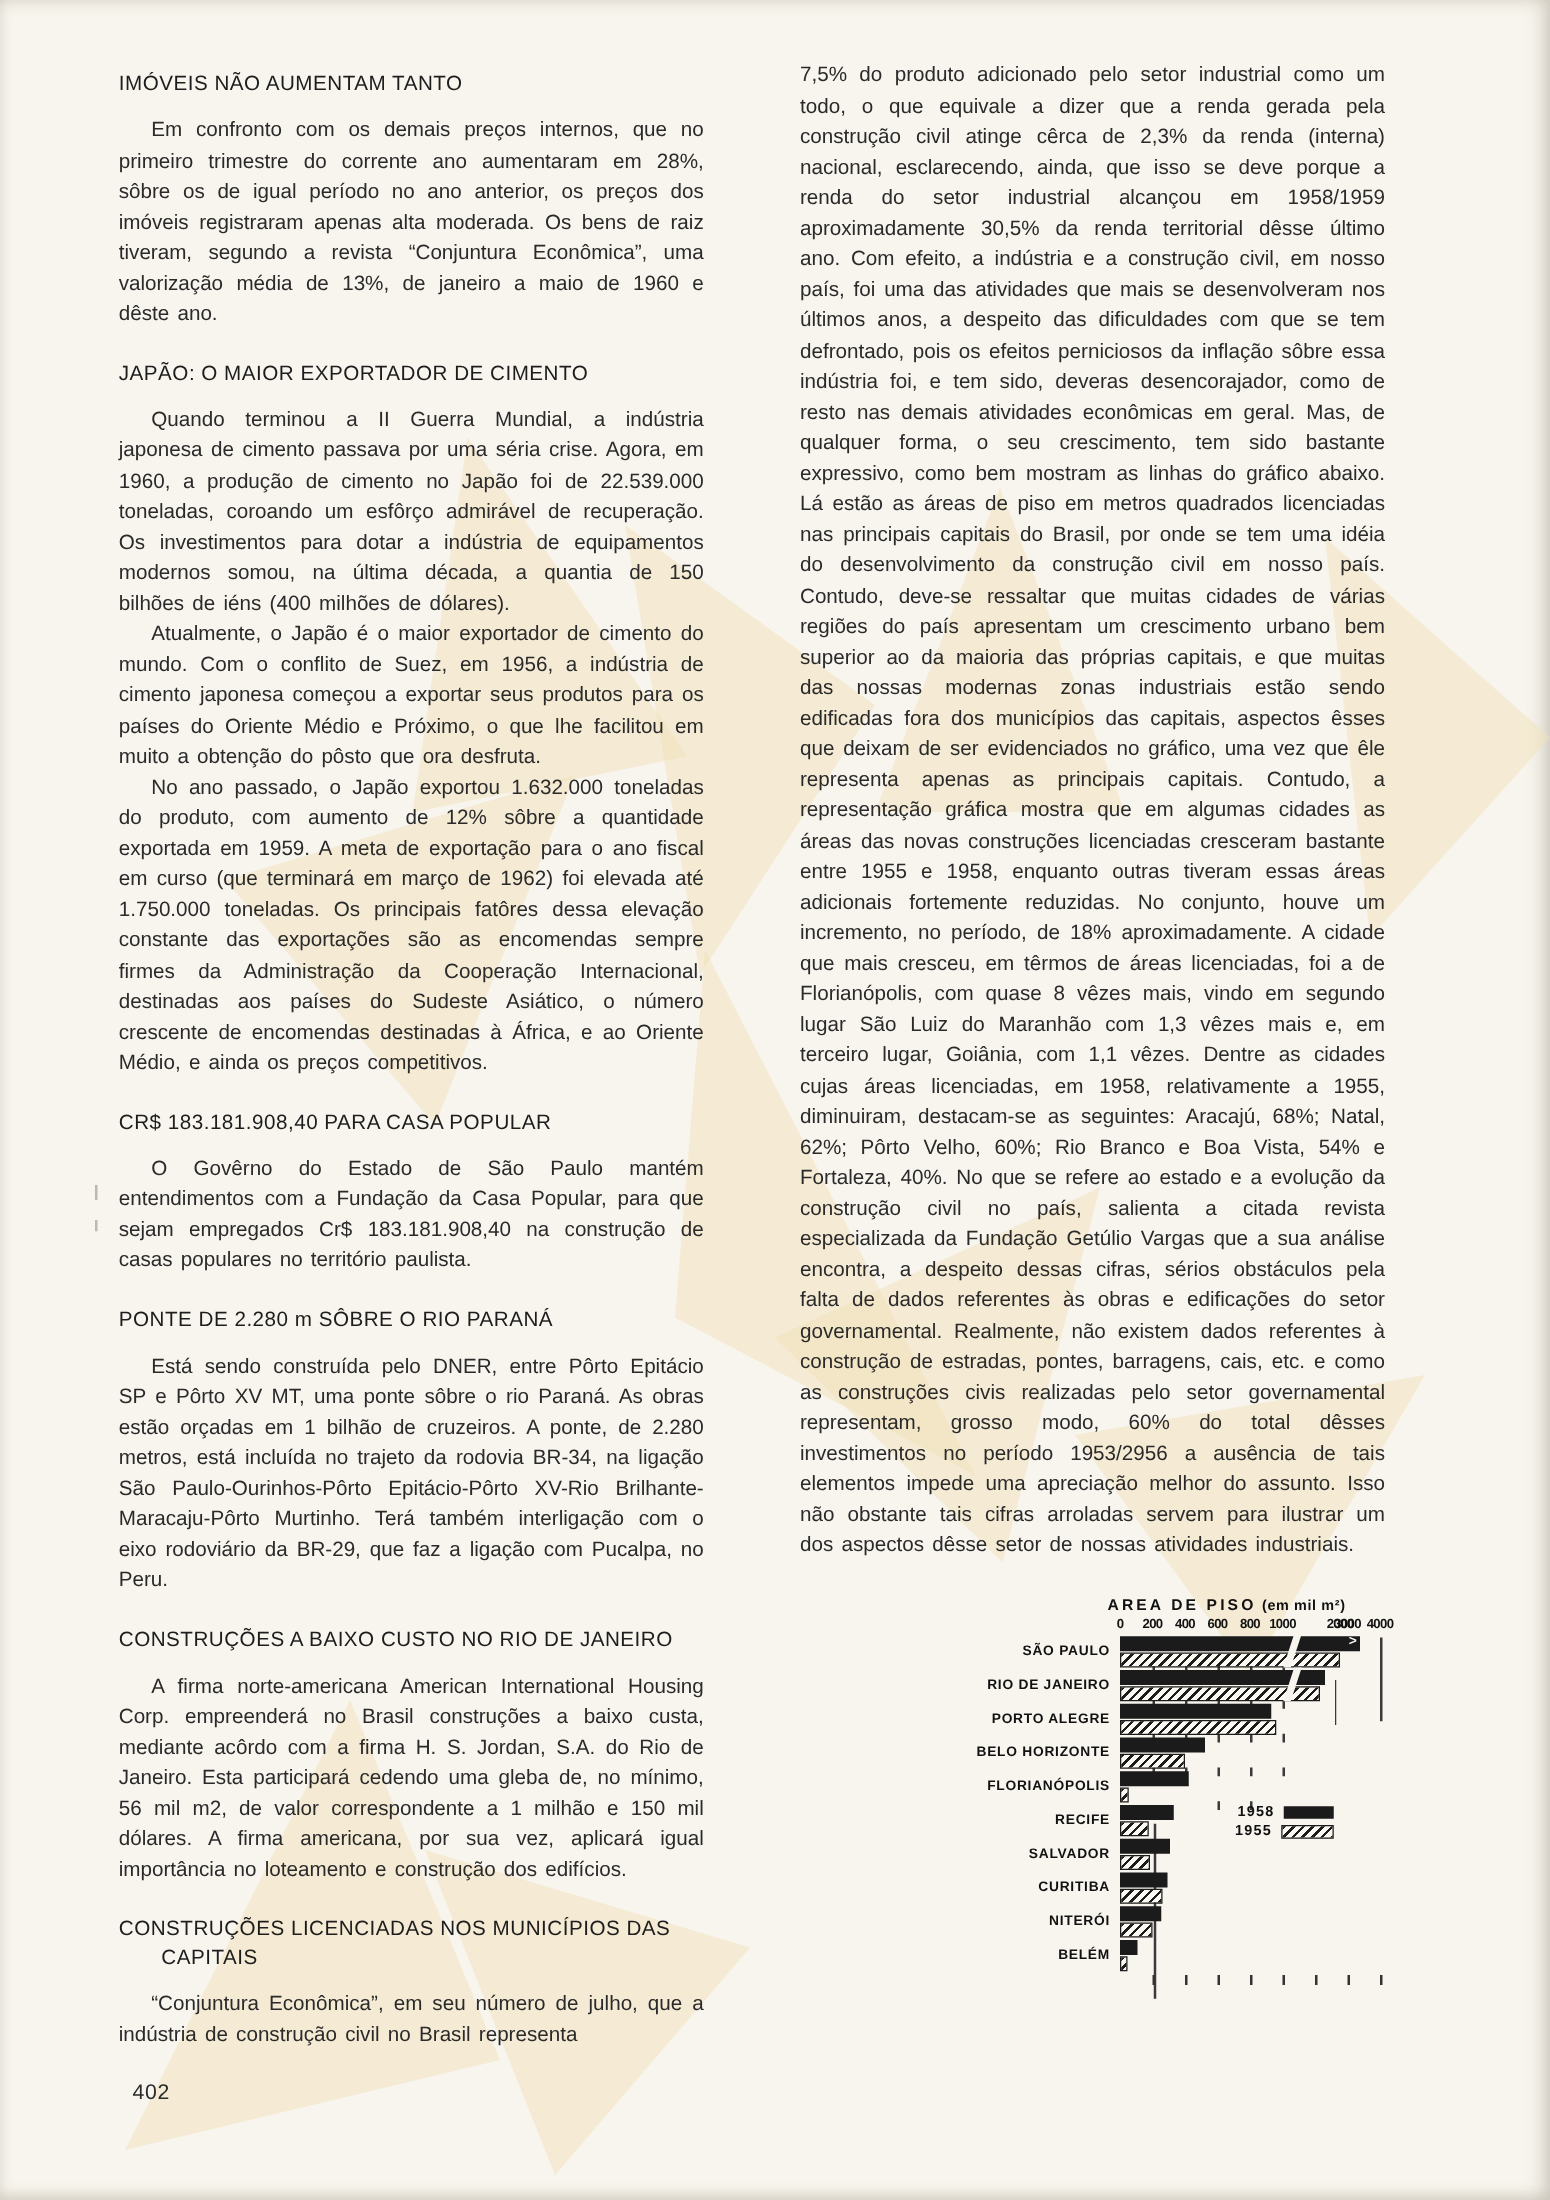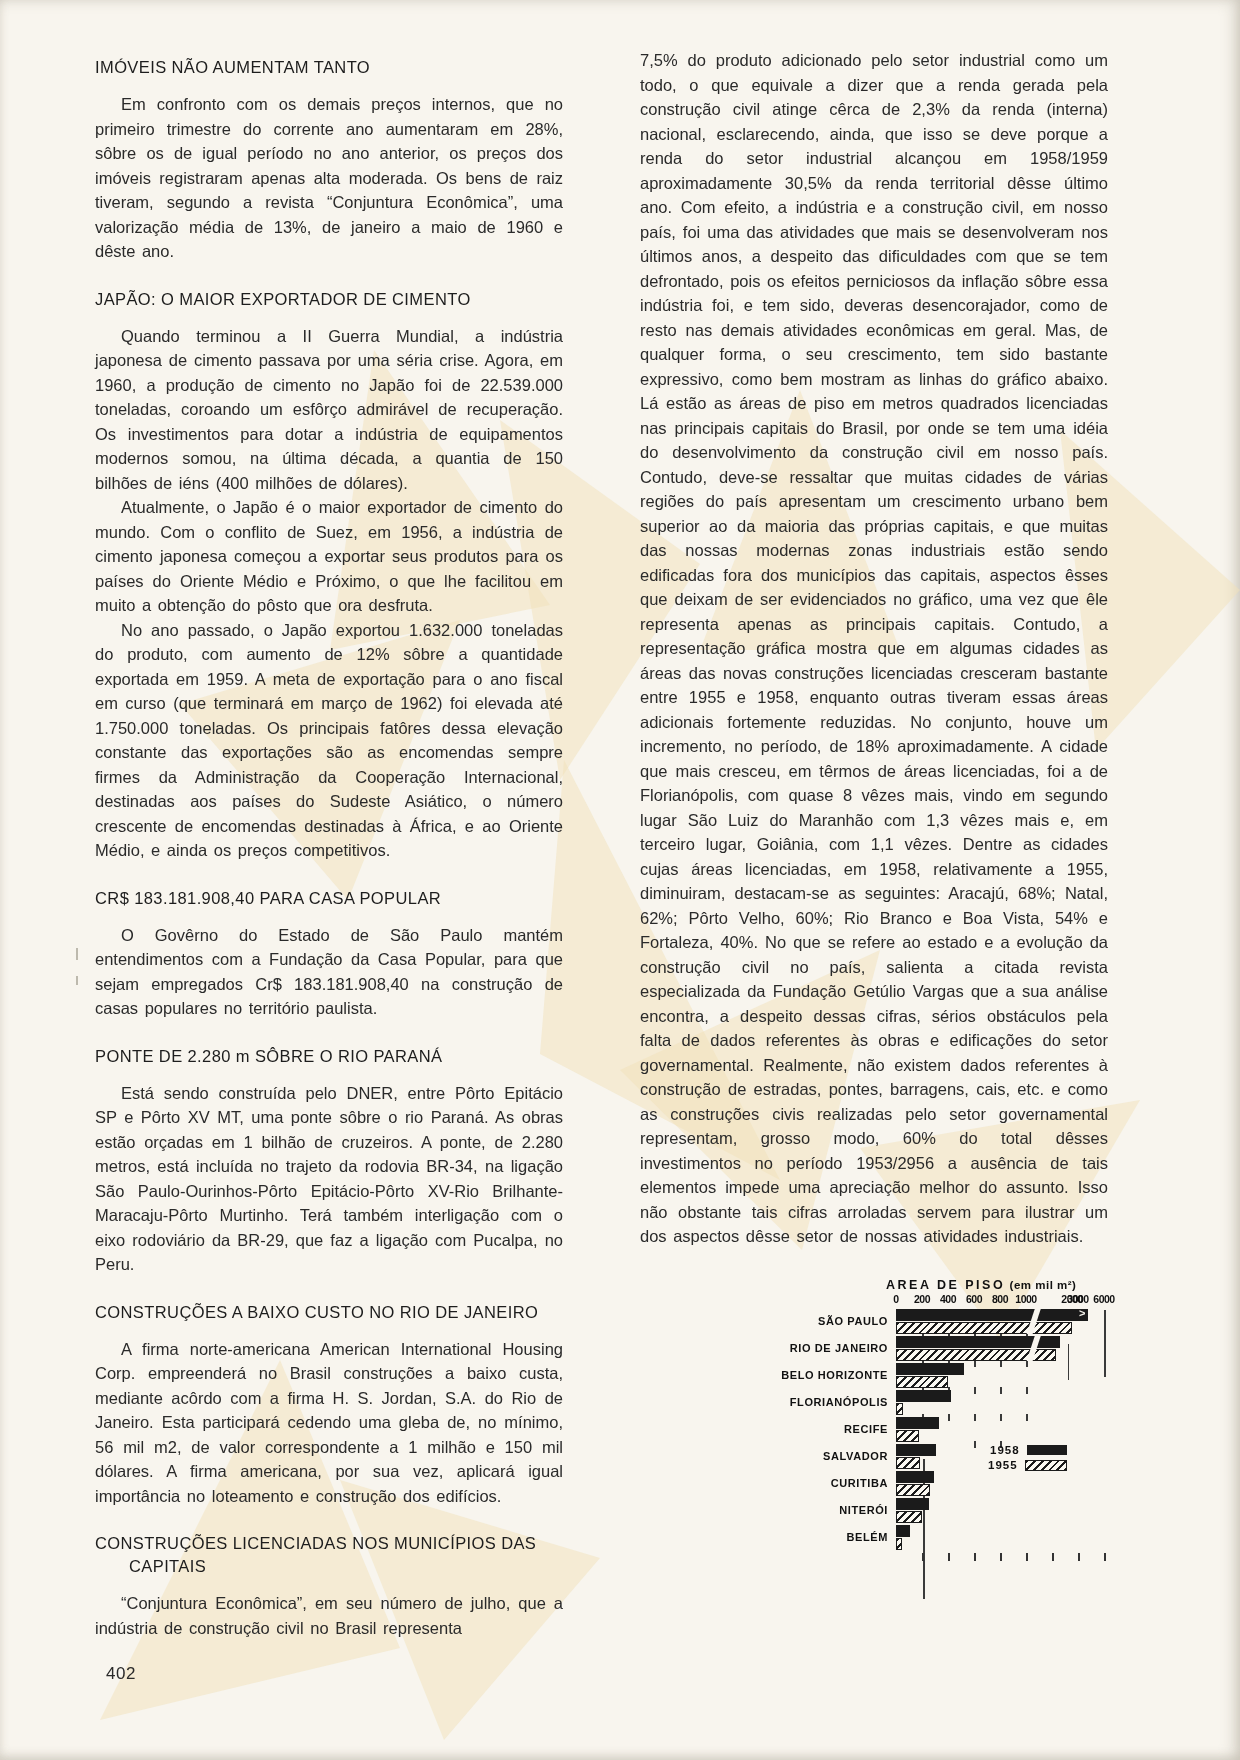--- a/index.html
+++ b/index.html
@@ -140,38 +140,45 @@
       </div>
       <div class="tick-row" id="tick-row">
           <span class="tick-label" style="left: -15px;">0</span>
           <span class="tick-label" style="left: 11px;">200</span>
           <span class="tick-label" style="left: 37px;">400</span>
           <span class="tick-label" style="left: 63px;">600</span>
           <span class="tick-label" style="left: 89px;">800</span>
           <span class="tick-label" style="left: 115px;">1000</span>
           <span class="tick-label" style="left: 141px; margin-left: 20px;">2000</span>
           <span class="tick-label" style="left: 167px;">3000</span>
-          <span class="tick-label" style="left: 193px;">6000</span>
+          <span class="tick-label" style="left: 193px;">4000</span>
         </div>
       <div class="chart-rows" id="chart-rows">
           <div class="chart-row">
             <div class="bar-label">SÃO PAULO</div>
             <div class="bars">
               <div class="bar solid" style="width: 192.4px;"></div>
               <div class="bar hatch" style="width: 173.5px;"></div>
               <div class="brk" style="left: 135px;"></div>
               <span class="bar-arrow" style="right: 32.6px;">&gt;</span>
             </div>
           </div>
           <div class="chart-row">
             <div class="bar-label">RIO DE JANEIRO</div>
             <div class="bars">
               <div class="bar solid" style="width: 163.8px;"></div>
               <div class="bar hatch" style="width: 157.9px;"></div>
               <div class="brk" style="left: 135px;"></div>
+            </div>
+          </div>
+          <div class="chart-row">
+            <div class="bar-label">PORTO ALEGRE</div>
+            <div class="bars">
+              <div class="bar solid" style="width: 120.9px;"></div>
+              <div class="bar hatch" style="width: 122.8px;"></div>
             </div>
           </div>
           <div class="chart-row">
             <div class="bar-label">BELO HORIZONTE</div>
             <div class="bars">
               <div class="bar solid" style="width: 67.6px;"></div>
               <div class="bar hatch" style="width: 50px;"></div>
             </div>
           </div>
           <div class="chart-row">

